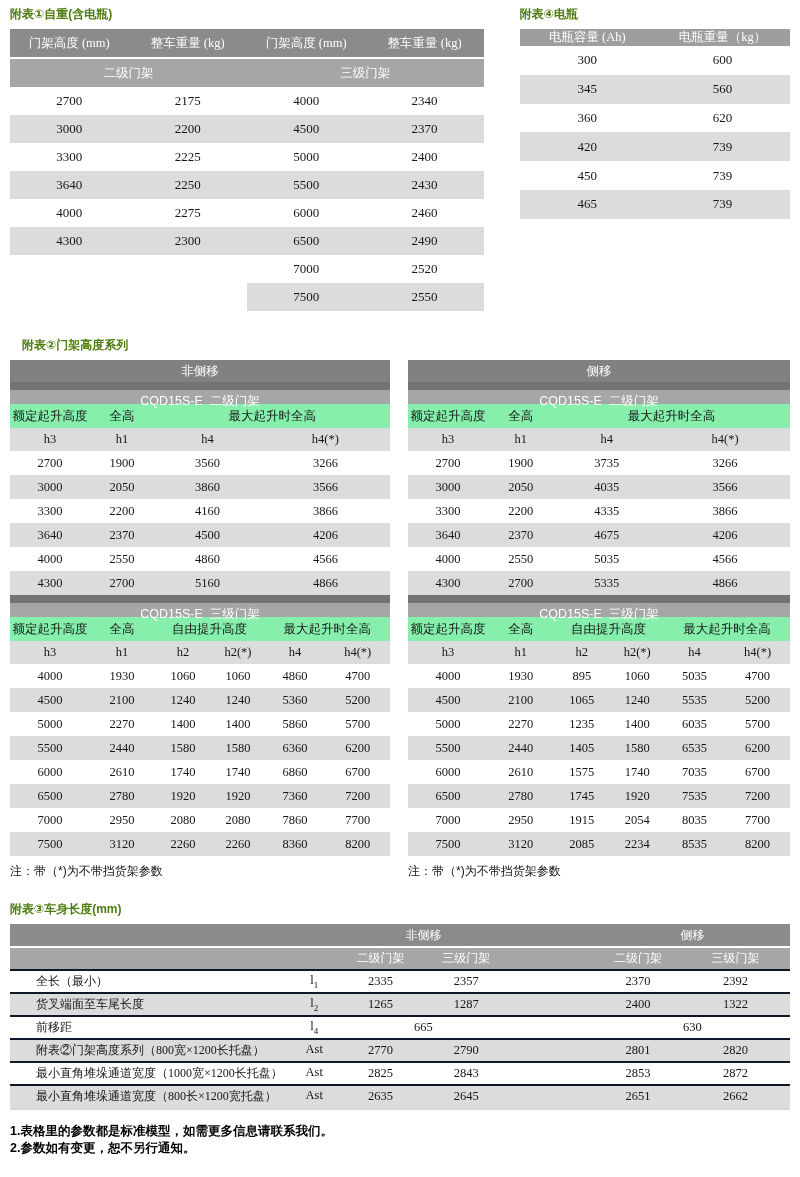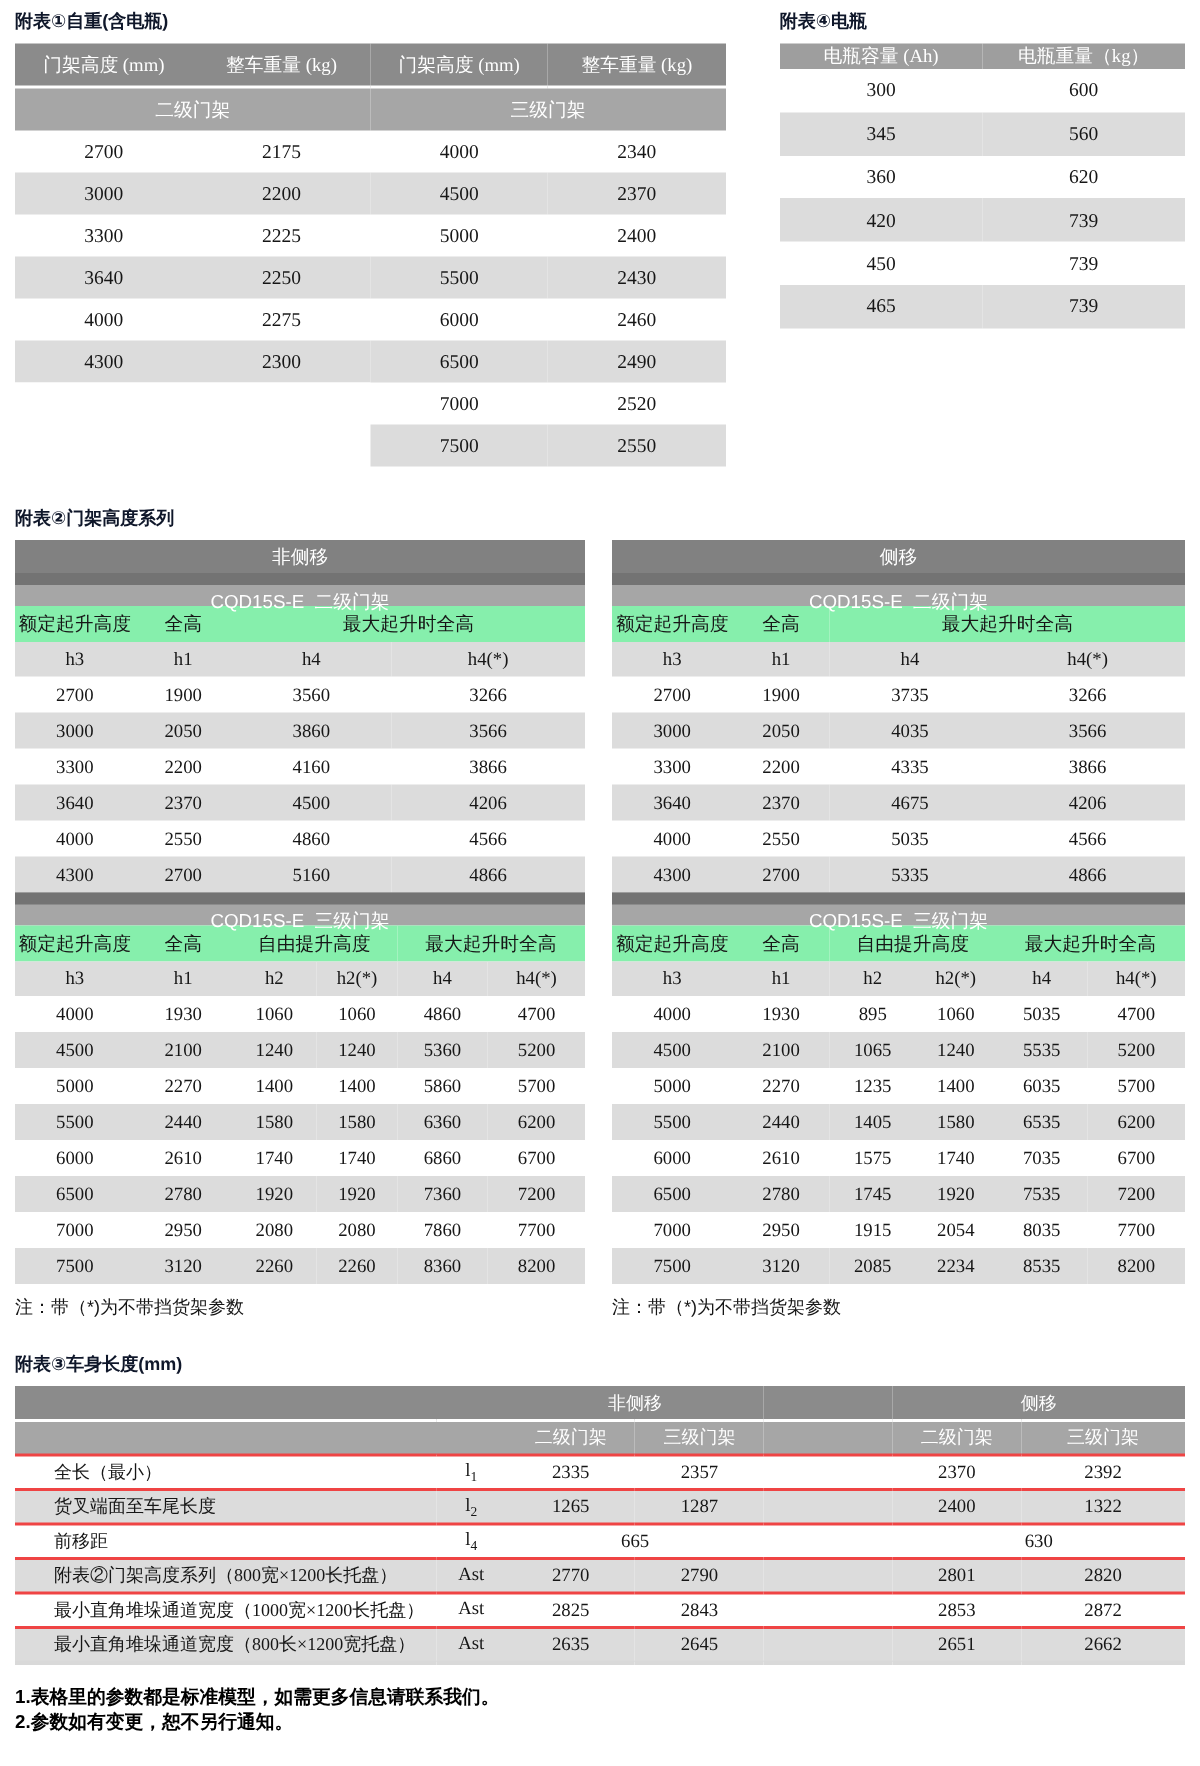--- a/index.html
+++ b/index.html
@@ -3,21 +3,21 @@
 <meta charset="utf-8">
 <style>
   * { box-sizing: border-box; margin: 0; padding: 0; }
   html,body { background:#fff; }
   body {
     width: 800px; height: 1177px; overflow: hidden;
     font-family: "Liberation Sans", "DejaVu Sans", sans-serif;
     color: #161616;
   }
   .page { padding: 6px 10px 0 10px; }
-  .tbl-title { font-size: 12px; font-weight: bold; color: #0f172a; margin-bottom: 6px; }
+  .tbl-title { font-size: 12px; font-weight: bold; color: #4d7c0f; margin-bottom: 6px; }
 
   table { border-collapse: collapse; width: 100%; table-layout: fixed; font-family: Liberation Serif, serif; }
   th, td { text-align: center; font-weight: normal; padding: 0; }
 
   
   .top-row { display: flex; align-items: flex-start; }
   .blk-t1 { width: 477px; }
   .top-gap { width: 36px; flex: 0 0 36px; }
   .blk-t4 { width: 272px; }
 
@@ -25,21 +25,21 @@
   #t1 thead tr.hdr2 th { background:#a6a6a6; color:#fff; font-size:12.5px; height:29px; border-top:2px solid #fff; }
   #t1 td { height:28px; font-size:13px; }
   #t1 tbody tr:nth-child(even) td { background:#dcdcdc; }
   #t1 tbody tr:nth-child(n+7) td:nth-child(-n+2) { background:#fff; }
 
   #t4 thead th { background:#9e9e9e; color:#fff; font-size:12.5px; height:14px; }
   #t4 td { height:28.8px; font-size:13px; }
   #t4 tbody tr:nth-child(even) td { background:#dcdcdc; }
 
   
-  .sec2-title { margin-top: 26px; }
+  .sec2-title { margin-top: 26px; margin-left: 12px; }
   .row-mid { display: flex; }
   .mast-left  { flex: 0 0 380px; width: 380px; }
   .mid-gap    { flex: 0 0 18px; width: 18px; }
   .mast-right { flex: 0 0 382px; width: 382px; }
 
   .band { height:22px; line-height:22px; text-align:center; color:#fff; font-size:12.5px; white-space:pre; }
   .band-dark { background:#818181; }
   .band-mid  { background:#a6a6a6; border-top:8px solid #737373; }
 
   .mast-tbl th { font-size:12.5px; color:#161616; }
@@ -48,21 +48,21 @@
   .mast-tbl td { height:24px; font-size:12.5px; }
   .mast-tbl tbody tr:nth-child(even) td { background:#dcdcdc; }
   .note { font-size:12px; margin-top:7px; color:#161616; }
 
   
   .t3-title { margin-top: 21px; }
   #t3 { border-bottom: 3px solid #d9d9d9; }
   #t3 thead th { color:#fff; font-size:12px; height:23px; }
   #t3 thead tr.h1 th { background:#8b8b8b; }
   #t3 thead tr.h2 th { background:#a6a6a6; border-top:2px solid #fff; }
-  #t3 td { height:23px; font-size:12.5px; border-top:2px solid #ef4444; }
+  #t3 td { height:23px; font-size:12.5px; border-top:2px solid #0f172a; }
   #t3 tbody tr:nth-child(even) td { background:#dcdcdc; }
   #t3 td.lbl { text-align:left; padding-left:26px; font-size:12px; }
   #t3 td.sym { font-size:12.5px; }
   #t3 td.sym sub { font-size:9px; }
 
   
   .footer { margin-top: 13px; font-size: 12.5px; font-weight: bold; color:#000; line-height: 17px; }
 </style>
 </head>
 <body>

